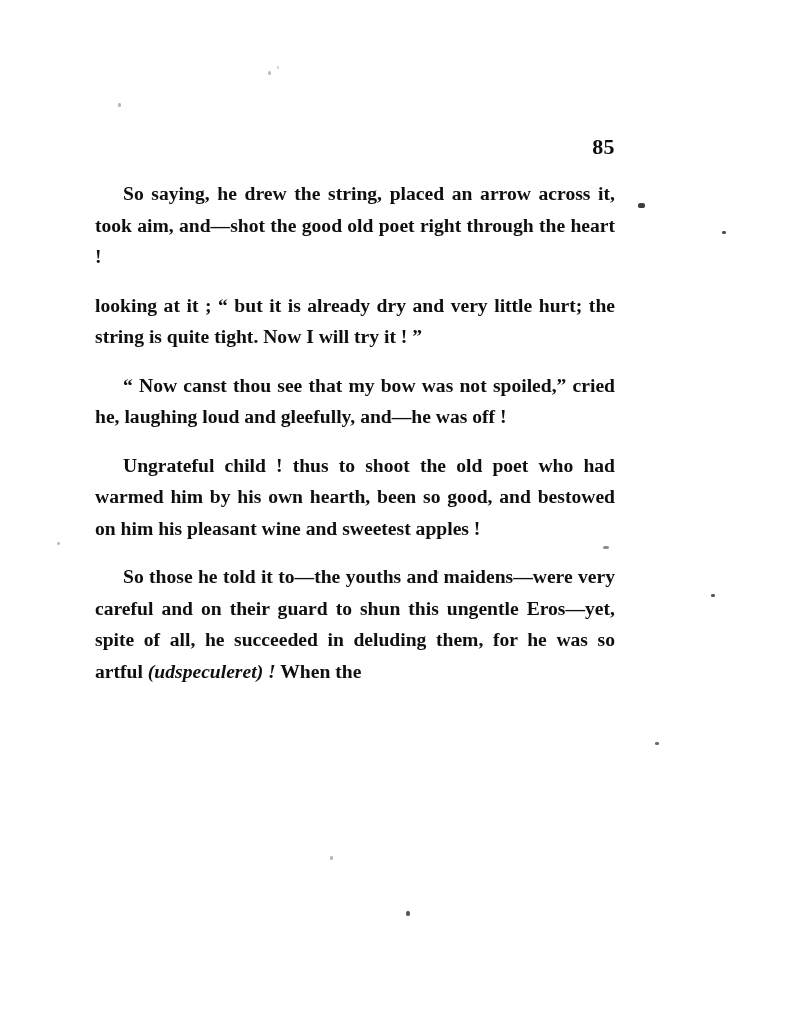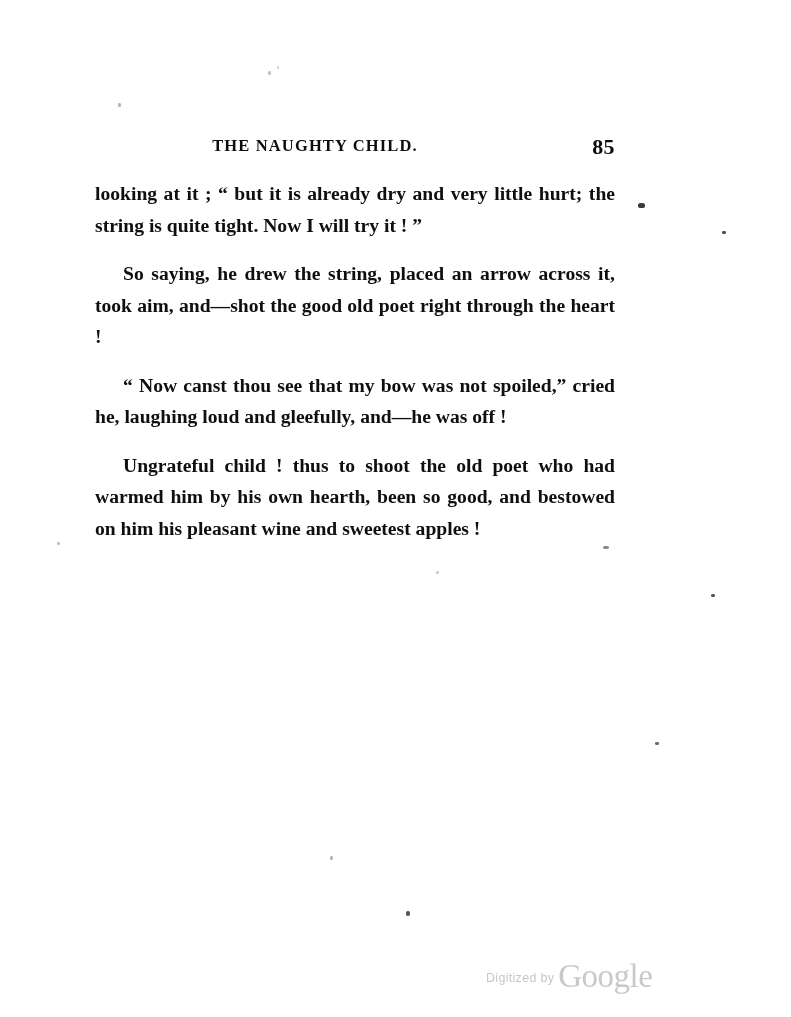--- a/index.html
+++ b/index.html
@@ -109,41 +109,38 @@
     border-radius: 40%;
     pointer-events: none;
   }
 </style>
 </head>
 <body>
 
 <div id="page">
 
   <div id="header-row">
-    <div id="running-head">THE NAUGHTY CHILD.</div>
     <div id="page-number">85</div>
   </div>
 
   <div id="text-block">
 
+    <p class="para">So saying, he drew the string, placed an arrow across it, took aim, and—shot the good old poet right through the heart !</p>
+
     <p class="para noindent">looking at it ; “ but it is already dry and very little hurt; the string is quite tight.   Now I will try it ! ”</p>
-
-    <p class="para">So saying, he drew the string, placed an arrow across it, took aim, and—shot the good old poet right through the heart !</p>
 
     <p class="para">“ Now canst thou see that my bow was not spoiled,” cried he, laughing loud and gleefully, and—he was off !</p>
 
     <p class="para">Ungrateful child ! thus to shoot the old poet who had warmed him by his own hearth, been so good, and bestowed on him his pleasant wine and sweetest apples !</p>
 
 
+    <p class="para"><span>So those he told it to—the youths and maidens—were very careful and on their guard to shun this ungentle Eros—yet, spite of all, he succeeded in deluding them, for he was so artful </span><em>(udspeculeret) !</em><span>  When the</span></p>
 
   </div>
 
-  <div id="watermark">
-    <span class="digitized">Digitized by</span><span class="google">Google</span>
-  </div>
 
   <div id="speck-layer">
       <div class="speck" style="left: 268px; top: 71px; width: 3px; height: 4px; opacity: 0.3;"></div>
       <div class="speck" style="left: 118px; top: 103px; width: 3px; height: 4px; opacity: 0.35;"></div>
       <div class="speck" style="left: 638px; top: 203px; width: 7px; height: 5px; opacity: 0.92;"></div>
       <div class="speck" style="left: 722px; top: 231px; width: 4px; height: 3px; opacity: 0.85;"></div>
       <div class="speck" style="left: 57px; top: 542px; width: 3px; height: 3px; opacity: 0.3;"></div>
       <div class="speck" style="left: 603px; top: 546px; width: 6px; height: 3px; opacity: 0.55;"></div>
       <div class="speck" style="left: 711px; top: 594px; width: 4px; height: 3px; opacity: 0.8;"></div>
       <div class="speck" style="left: 436px; top: 571px; width: 3px; height: 3px; opacity: 0.25;"></div>

